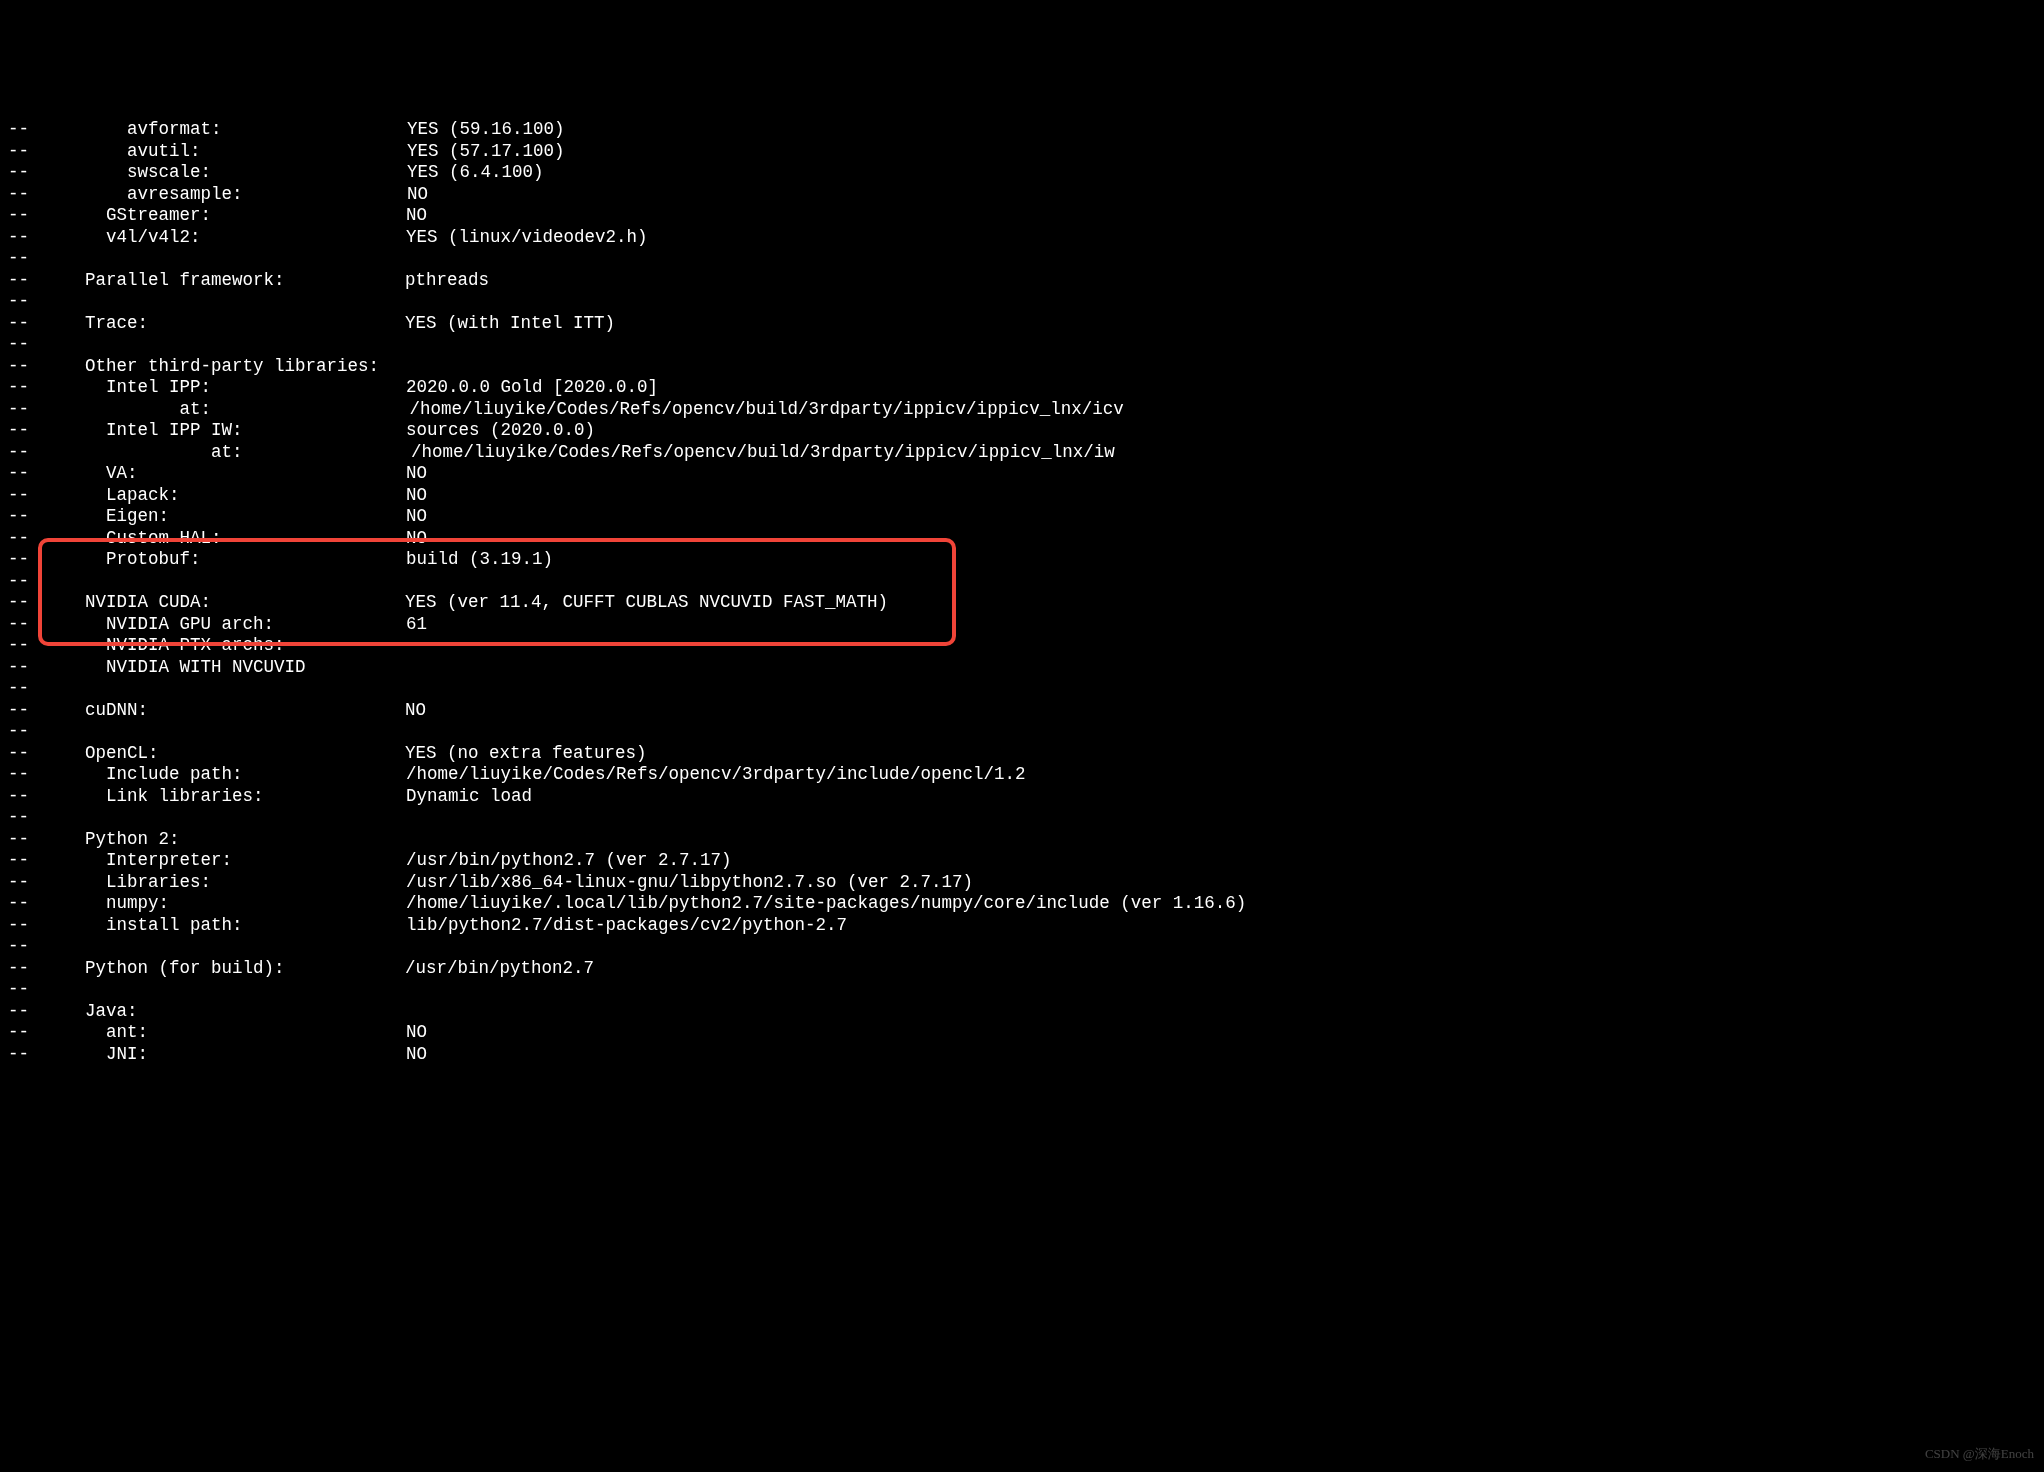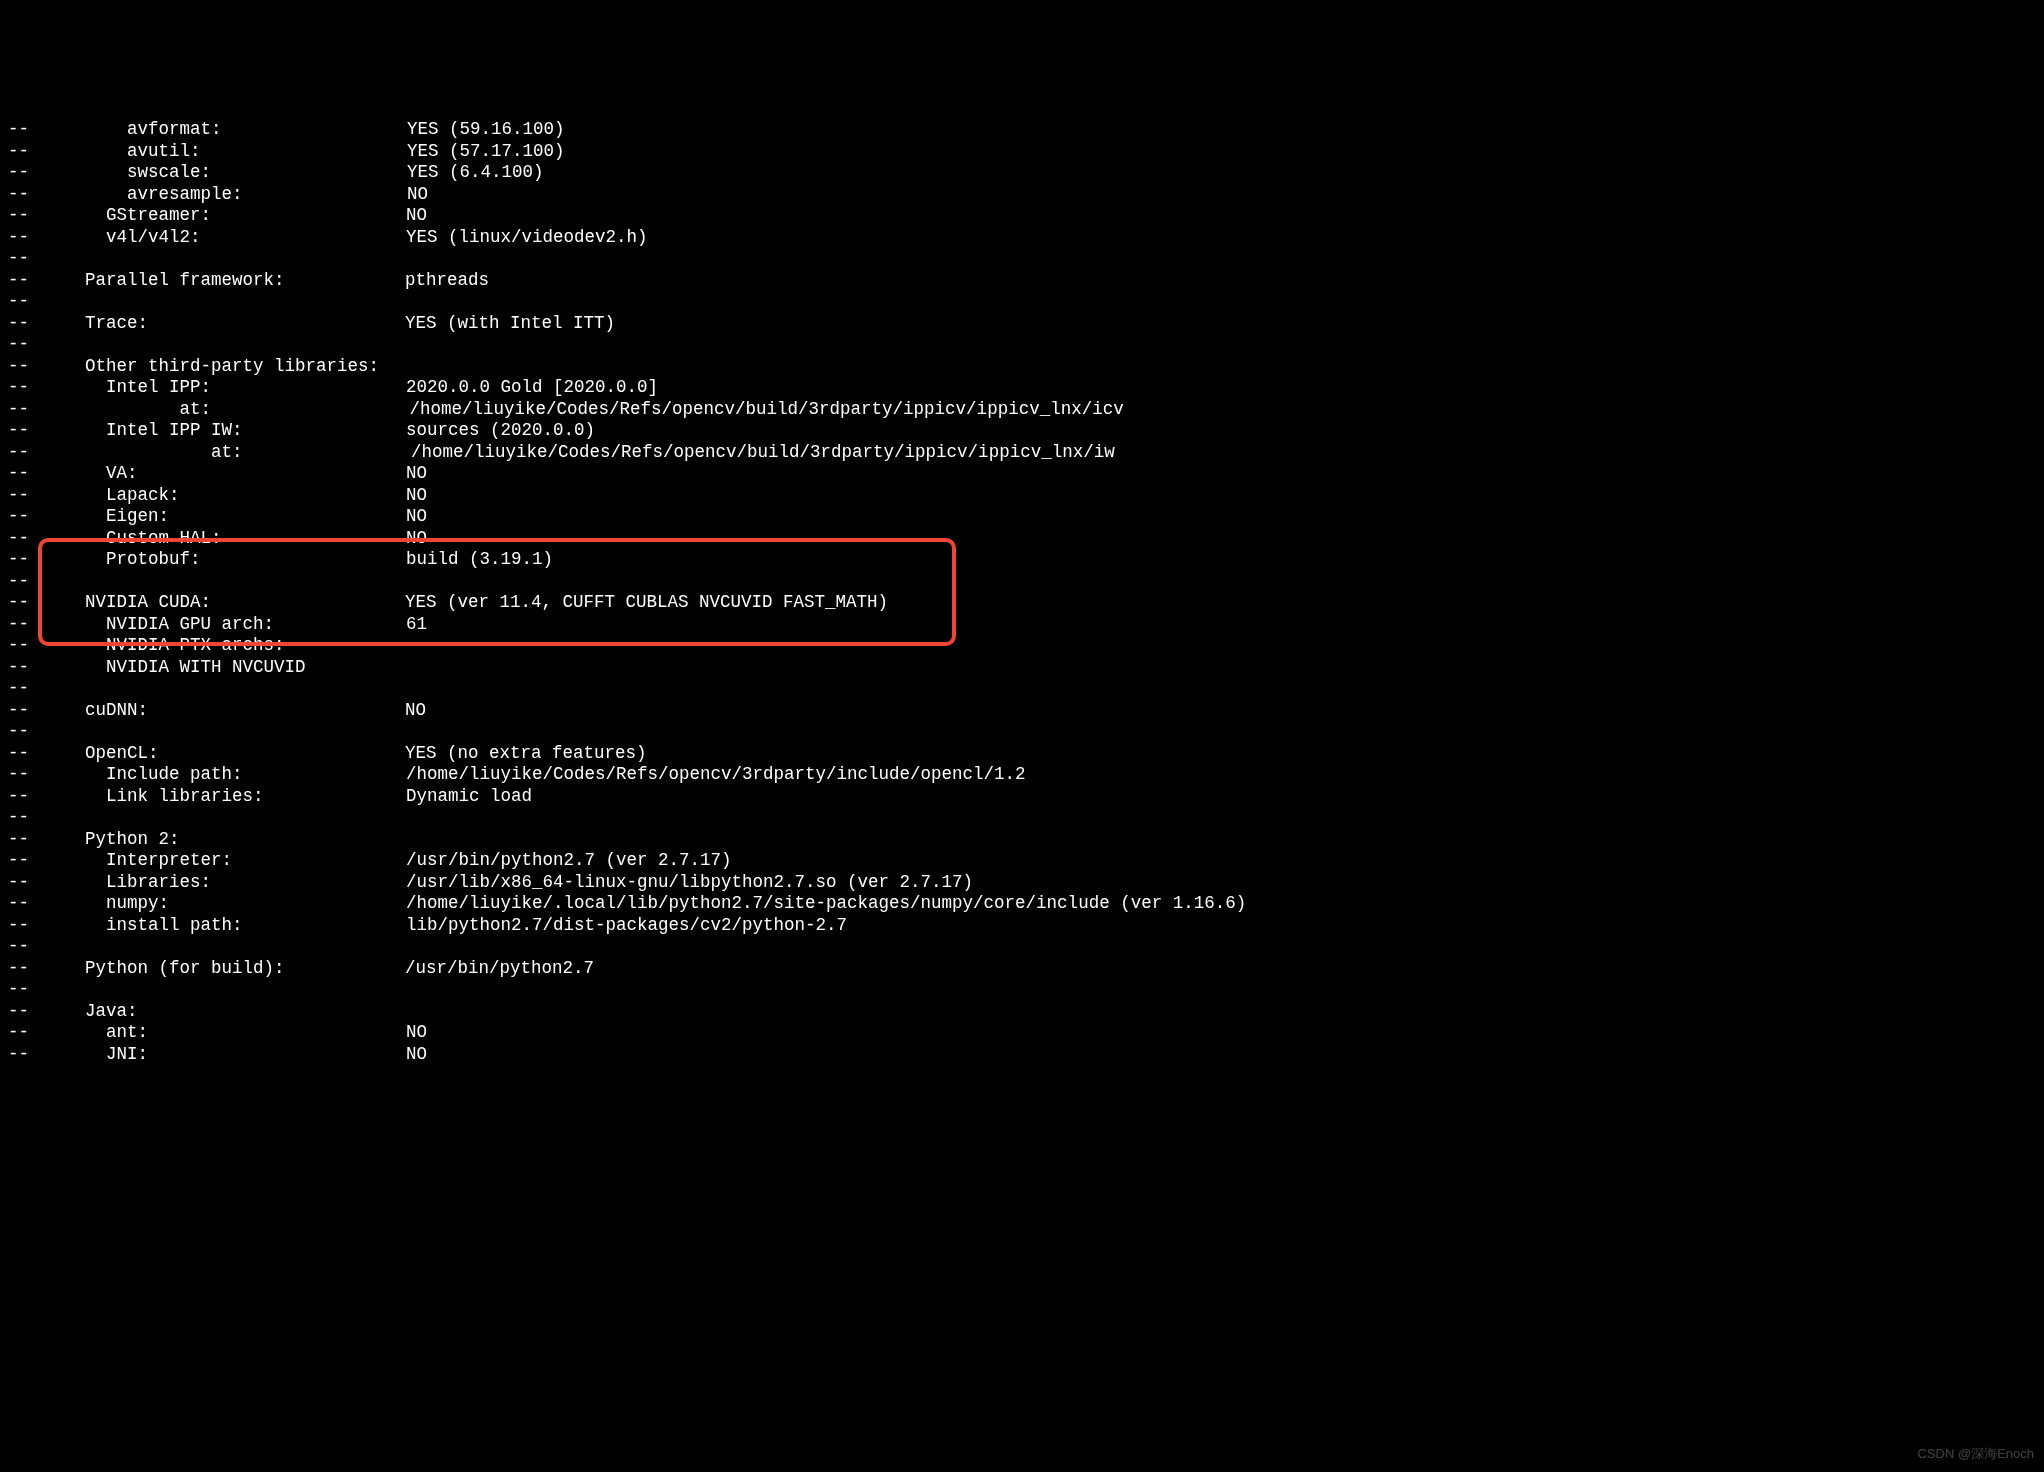--- a/index.html
+++ b/index.html
@@ -46,21 +46,21 @@
       width: 918px;
       height: 108px;
       pointer-events: none;
     }
     .watermark {
       position: absolute;
       right: 10px;
       bottom: 8px;
       color: rgba(255,255,255,0.25);
       font-size: 13px;
-      font-family: Liberation Sans, sans-serif;
+      font-family: Liberation Serif, serif;
     }
     .content-area {
       position: relative;
     }
   </style>
 </head>
 <body>
 
 
 

